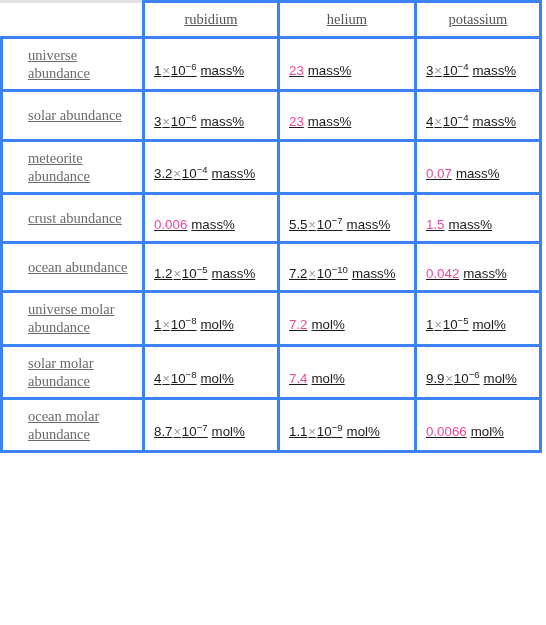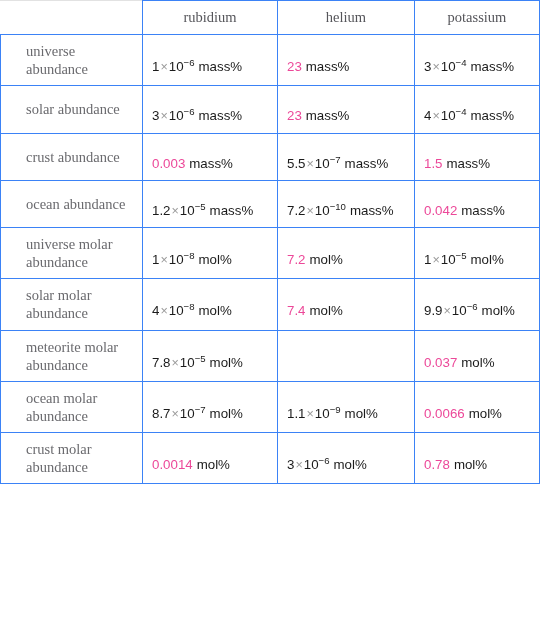--- a/index.html
+++ b/index.html
@@ -27,23 +27,24 @@
     background: #fff;
   }
 
   table.abundance-table col.c-label { width: 142px; }
   table.abundance-table col.c-rubidium { width: 135px; }
   table.abundance-table col.c-helium { width: 137px; }
   table.abundance-table col.c-potassium { width: 125px; }
 
   table.abundance-table th,
   table.abundance-table td {
-    border: 1px solid #3b82f6;
+    border: 3px solid #3b82f6;
     padding: 0;
     vertical-align: middle;
+    text-decoration: underline;
   }
 
   
   thead th {
     font-family: "Liberation Serif", serif;
     font-weight: normal;
     font-size: 14.5px;
     color: #55555a;
     text-align: center;
     height: 33px;
@@ -128,22 +129,28 @@
           <td class="value-cell"><span class="plain">23</span><span class="unit">mass%</span></td>
           <td class="value-cell"><span class="sci"><span class="mant">3</span><span class="times">×</span><span class="base">10</span><sup class="exp">−4</sup></span><span class="unit">mass%</span></td>
         </tr>
         <tr>
           <th class="row-label">solar abundance</th>
           <td class="value-cell"><span class="sci"><span class="mant">3</span><span class="times">×</span><span class="base">10</span><sup class="exp">−6</sup></span><span class="unit">mass%</span></td>
           <td class="value-cell"><span class="plain">23</span><span class="unit">mass%</span></td>
           <td class="value-cell"><span class="sci"><span class="mant">4</span><span class="times">×</span><span class="base">10</span><sup class="exp">−4</sup></span><span class="unit">mass%</span></td>
         </tr>
         <tr>
+          <th class="row-label">meteorite abundance</th>
+          <td class="value-cell"><span class="sci"><span class="mant">3.2</span><span class="times">×</span><span class="base">10</span><sup class="exp">−4</sup></span><span class="unit">mass%</span></td>
+          <td class="value-cell empty-cell"></td>
+          <td class="value-cell"><span class="plain">0.07</span><span class="unit">mass%</span></td>
+        </tr>
+        <tr>
           <th class="row-label">crust abundance</th>
-          <td class="value-cell"><span class="plain">0.003</span><span class="unit">mass%</span></td>
+          <td class="value-cell"><span class="plain">0.006</span><span class="unit">mass%</span></td>
           <td class="value-cell"><span class="sci"><span class="mant">5.5</span><span class="times">×</span><span class="base">10</span><sup class="exp">−7</sup></span><span class="unit">mass%</span></td>
           <td class="value-cell"><span class="plain">1.5</span><span class="unit">mass%</span></td>
         </tr>
         <tr>
           <th class="row-label">ocean abundance</th>
           <td class="value-cell"><span class="sci"><span class="mant">1.2</span><span class="times">×</span><span class="base">10</span><sup class="exp">−5</sup></span><span class="unit">mass%</span></td>
           <td class="value-cell"><span class="sci"><span class="mant">7.2</span><span class="times">×</span><span class="base">10</span><sup class="exp">−10</sup></span><span class="unit">mass%</span></td>
           <td class="value-cell"><span class="plain">0.042</span><span class="unit">mass%</span></td>
         </tr>
         <tr>
@@ -152,32 +159,20 @@
           <td class="value-cell"><span class="plain">7.2</span><span class="unit">mol%</span></td>
           <td class="value-cell"><span class="sci"><span class="mant">1</span><span class="times">×</span><span class="base">10</span><sup class="exp">−5</sup></span><span class="unit">mol%</span></td>
         </tr>
         <tr>
           <th class="row-label">solar molar abundance</th>
           <td class="value-cell"><span class="sci"><span class="mant">4</span><span class="times">×</span><span class="base">10</span><sup class="exp">−8</sup></span><span class="unit">mol%</span></td>
           <td class="value-cell"><span class="plain">7.4</span><span class="unit">mol%</span></td>
           <td class="value-cell"><span class="sci"><span class="mant">9.9</span><span class="times">×</span><span class="base">10</span><sup class="exp">−6</sup></span><span class="unit">mol%</span></td>
         </tr>
         <tr>
-          <th class="row-label">meteorite molar abundance</th>
-          <td class="value-cell"><span class="sci"><span class="mant">7.8</span><span class="times">×</span><span class="base">10</span><sup class="exp">−5</sup></span><span class="unit">mol%</span></td>
-          <td class="value-cell empty-cell"></td>
-          <td class="value-cell"><span class="plain">0.037</span><span class="unit">mol%</span></td>
-        </tr>
-        <tr>
           <th class="row-label">ocean molar abundance</th>
           <td class="value-cell"><span class="sci"><span class="mant">8.7</span><span class="times">×</span><span class="base">10</span><sup class="exp">−7</sup></span><span class="unit">mol%</span></td>
           <td class="value-cell"><span class="sci"><span class="mant">1.1</span><span class="times">×</span><span class="base">10</span><sup class="exp">−9</sup></span><span class="unit">mol%</span></td>
           <td class="value-cell"><span class="plain">0.0066</span><span class="unit">mol%</span></td>
-        </tr>
-        <tr>
-          <th class="row-label">crust molar abundance</th>
-          <td class="value-cell"><span class="plain">0.0014</span><span class="unit">mol%</span></td>
-          <td class="value-cell"><span class="sci"><span class="mant">3</span><span class="times">×</span><span class="base">10</span><sup class="exp">−6</sup></span><span class="unit">mol%</span></td>
-          <td class="value-cell"><span class="plain">0.78</span><span class="unit">mol%</span></td>
         </tr>
       </tbody>
   </table>
 </div>
 
 </body></html>

